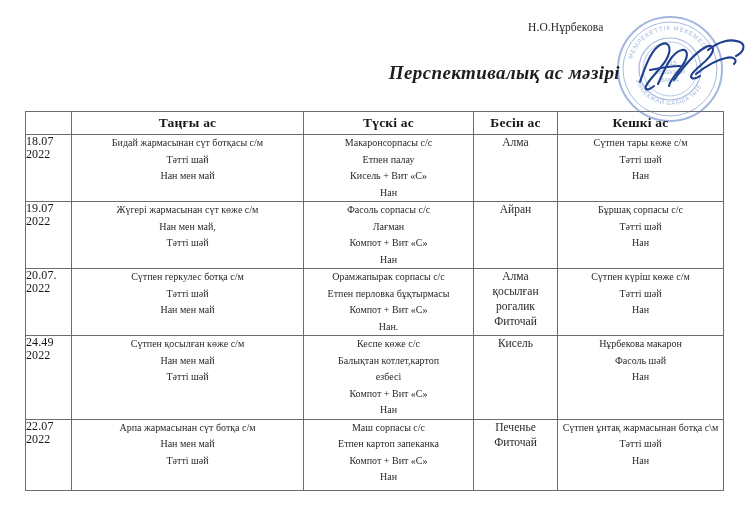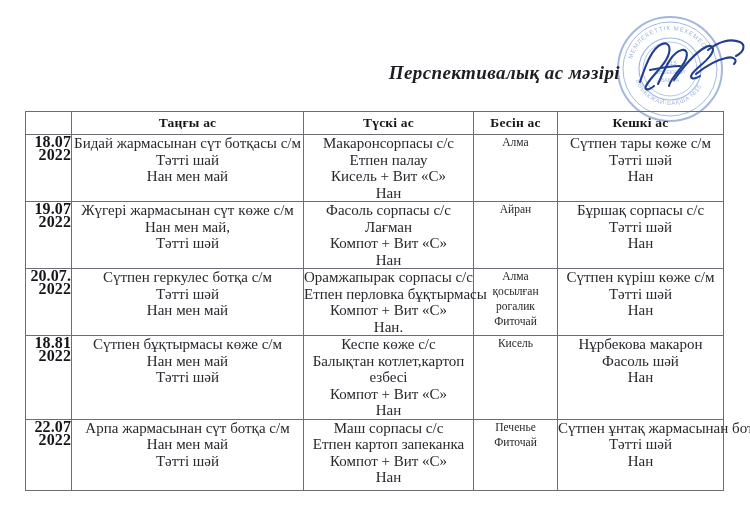--- a/index.html
+++ b/index.html
@@ -93,31 +93,31 @@
     letter-spacing: 0.2px;
     color: #16161a;
   }
   .col-date  { width: 46px; }
   .col-bf    { width: 232px; }
   .col-lunch { width: 170px; }
   .col-snack { width: 84px; }
   .col-dinner{ width: 166px; }
 
   td.date-cell {
-    text-align: right;
-    font-size: 16px;
-    font-weight: bold;
+    text-align: left;
+    font-size: 12px;
+    font-weight: normal;
     padding-top: 5px;
     line-height: 13px;
     color: #16161a;
     letter-spacing: 0.1px;
   }
   td.meal-cell {
     text-align: center;
-    font-size: 15px;
+    font-size: 10px;
     line-height: 16.5px;
     padding: 5px 3px 6px 3px;
     color: #28282e;
   }
   td.meal-cell.snack {
     vertical-align: middle;
     font-size: 11.5px;
     line-height: 15px;
     padding-top: 0;
   }
@@ -126,20 +126,21 @@
   tr.r1 td { height: 55px; }
   tr.r2 td { height: 56px; }
   tr.r3 td { height: 66px; }
   tr.r4 td { height: 71px; }
   tr.r5 td { height: 70px; }
 </style>
 </head>
 <body>
 
 <div id="approval-block">
+  <div class="ln">Н.О.Нұрбекова</div>
 </div>
 
 <div id="stamp-wrap">
   <svg width="112" height="112" viewBox="0 0 112 112">
     <circle cx="56" cy="56" r="52" fill="none" stroke="#4a72bf" stroke-width="2"></circle>
     <circle cx="56" cy="56" r="47" fill="none" stroke="#4a72bf" stroke-width="1"></circle>
     <circle cx="56" cy="56" r="31" fill="none" stroke="#4a72bf" stroke-width="1.2"></circle>
     <circle cx="56" cy="56" r="27" fill="none" stroke="#4a72bf" stroke-width="0.8"></circle>
     <path id="arcTop" d="M 17 56 A 39 39 0 0 1 95 56" fill="none"></path>
     <path id="arcBot" d="M 20 56 A 36 36 0 0 0 92 56" fill="none"></path>
@@ -261,25 +262,25 @@
           <div class="line">Фиточай</div>
         </td>
         <td class="meal-cell">
           <div class="line">Сүтпен күріш көже с/м</div>
           <div class="line">Тәтті шәй</div>
           <div class="line">Нан</div>
         </td>
       </tr>
       <tr class="r4">
         <td class="date-cell">
-          <div>18.81</div>
-          <div>2022</div>
-        </td>
-        <td class="meal-cell">
-          <div class="line">Сүтпен бұқтырмасы  көже  с/м</div>
+          <div>24.49</div>
+          <div>2022</div>
+        </td>
+        <td class="meal-cell">
+          <div class="line">Сүтпен қосылған  көже  с/м</div>
           <div class="line">Нан мен май</div>
           <div class="line">Тәтті шәй</div>
         </td>
         <td class="meal-cell">
           <div class="line">Кеспе көже с/с</div>
           <div class="line">Балықтан котлет,картоп</div>
           <div class="line">езбесі</div>
           <div class="line">Компот + Вит «С»</div>
           <div class="line">Нан</div>
         </td>

